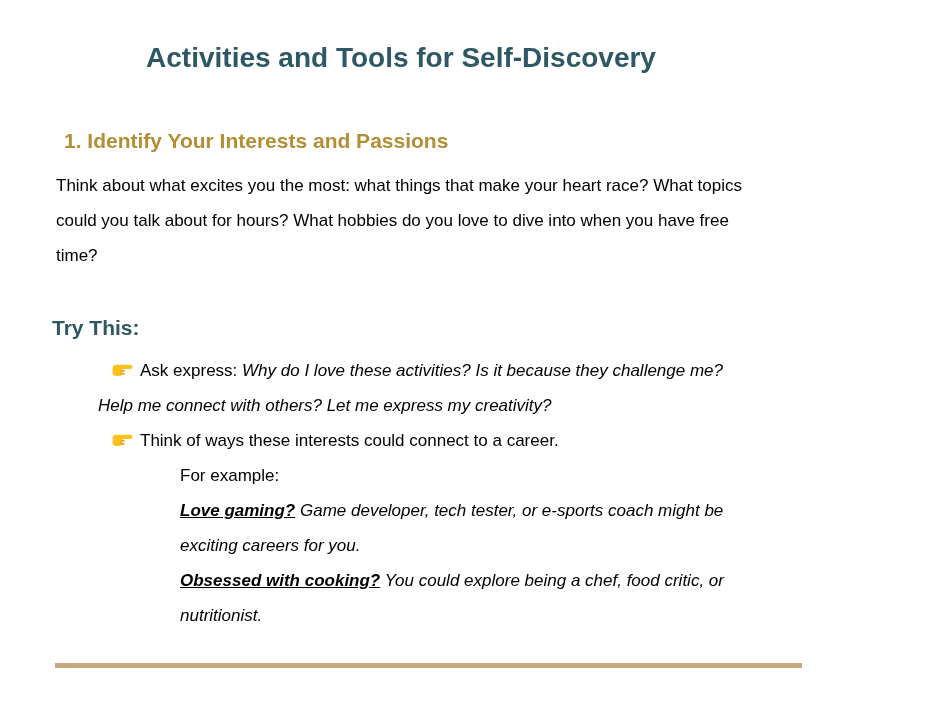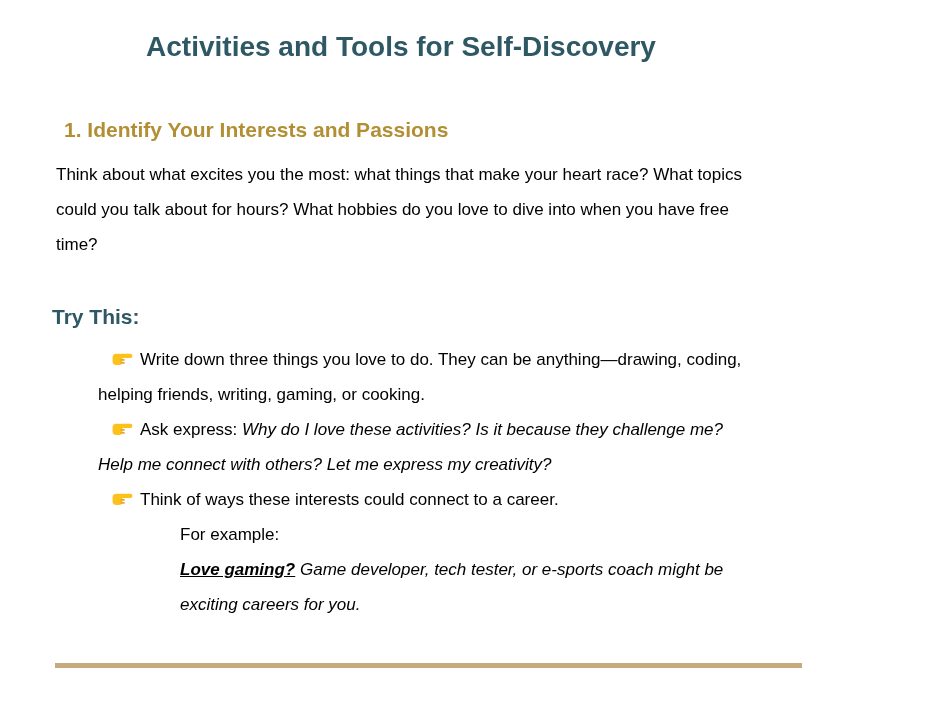--- a/index.html
+++ b/index.html
@@ -10,21 +10,21 @@
   html,body{margin:0;padding:0;background:#fff;}
   body{
     width:942px;height:728px;
     font-family:"Liberation Sans","DejaVu Sans",sans-serif;
     color:var(--text);
     overflow:hidden;
   }
   .page{
     position:relative;
     width:802px;height:728px;
-    padding:5px 52px;
+    padding:16px 52px;
     background:#fff;
     overflow:hidden;
   }
   .doc-title{
     margin:26px 0 0 0;
     text-align:center;
     color:var(--teal);
     font-size:28px;
     font-weight:700;
     line-height:1.15;
@@ -104,30 +104,20 @@
 
   <h1 class="doc-title">Activities and Tools for Self-Discovery</h1>
 
   <h2 class="h-gold">1. Identify Your Interests and Passions</h2>
 
   <p class="body-text">Think about what excites you the most: what things that make your heart race? What topics could you talk about for hours? What hobbies do you love to dive into when you have free time?</p>
 
   <h2 class="h-teal">Try This:</h2>
 
   <ul class="bullets">
-  <li>
-    <span class="hand-icon">
-      <svg viewBox="0 0 36 36" xmlns="http://www.w3.org/2000/svg" aria-hidden="true">
-        <rect x="12" y="10" width="23" height="7" rx="3.5" fill="var(--hand)"></rect>
-        <rect x="1" y="10" width="17" height="19" rx="6.5" fill="var(--hand)"></rect>
-        <rect x="14" y="19" width="8" height="3" rx="1.5" fill="var(--hand-shade)"></rect>
-        <rect x="14" y="24" width="8" height="3" rx="1.5" fill="var(--hand-shade)"></rect>
-      </svg>
-    </span><span class="bullet-text"><span class="seg-r">Write down three things you love to do. They can be anything—drawing, coding, helping friends, writing, gaming, or cooking.</span></span>
-  </li>
 
   <li>
     <span class="hand-icon">
       <svg viewBox="0 0 36 36" xmlns="http://www.w3.org/2000/svg" aria-hidden="true">
         <rect x="12" y="10" width="23" height="7" rx="3.5" fill="var(--hand)"></rect>
         <rect x="1" y="10" width="17" height="19" rx="6.5" fill="var(--hand)"></rect>
         <rect x="14" y="19" width="8" height="3" rx="1.5" fill="var(--hand-shade)"></rect>
         <rect x="14" y="24" width="8" height="3" rx="1.5" fill="var(--hand-shade)"></rect>
       </svg>
     </span><span class="bullet-text"><span class="seg-r">Ask express: </span><span class="seg-i">Why do I love these activities? Is it because they challenge me? Help me connect with others? Let me express my creativity?</span></span>
@@ -143,20 +133,21 @@
       </svg>
     </span><span class="bullet-text"><span class="seg-r">Think of ways these interests could connect to a career.</span></span>
   </li>
 </ul>
 
   <div class="examples">
     <p>For example:</p>
     <div>
   <p><span><span class="seg-bi">Love gaming?</span><span class="seg-i"> Game developer, tech tester, or e-sports coach might be exciting careers for you.</span></span></p>
 
+  <p><span><span class="seg-bi">Obsessed with cooking?</span><span class="seg-i"> You could explore being a chef, food critic, or nutritionist.</span></span></p>
 </div>
   </div>
 
   <hr class="footer-rule">
 
   <div class="page-num">1</div>
 
 </div>
 
 </body></html>

